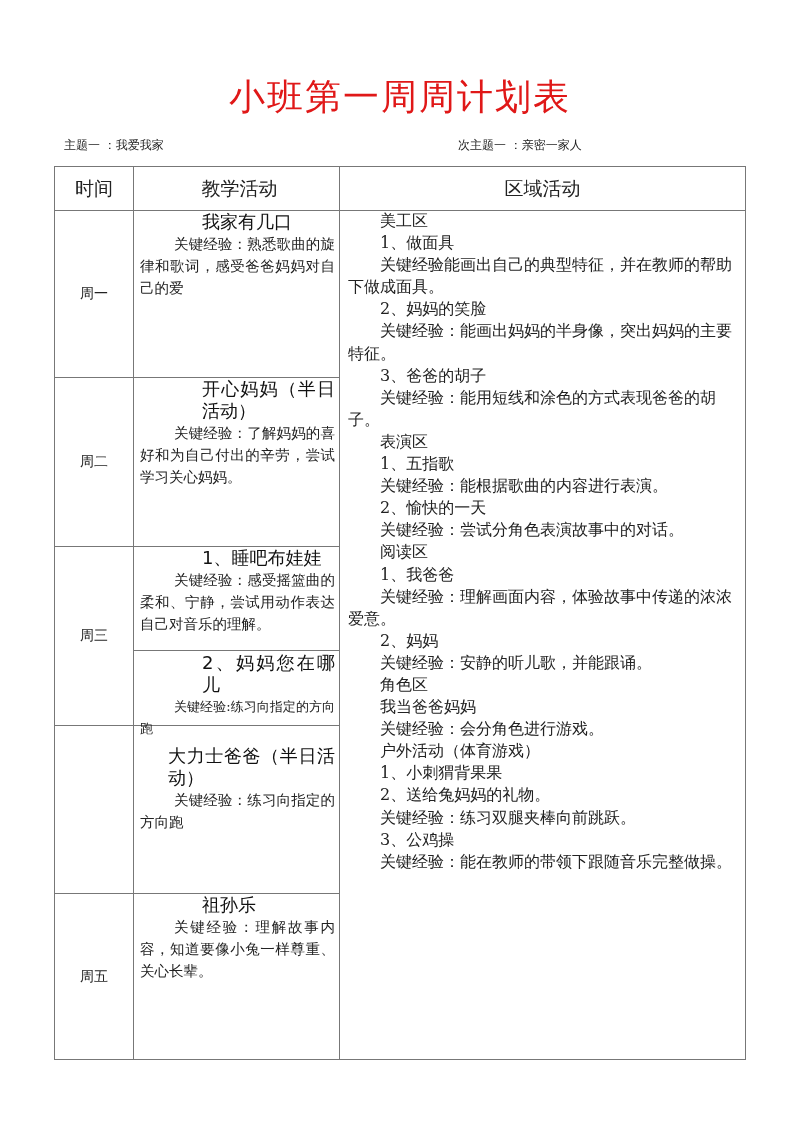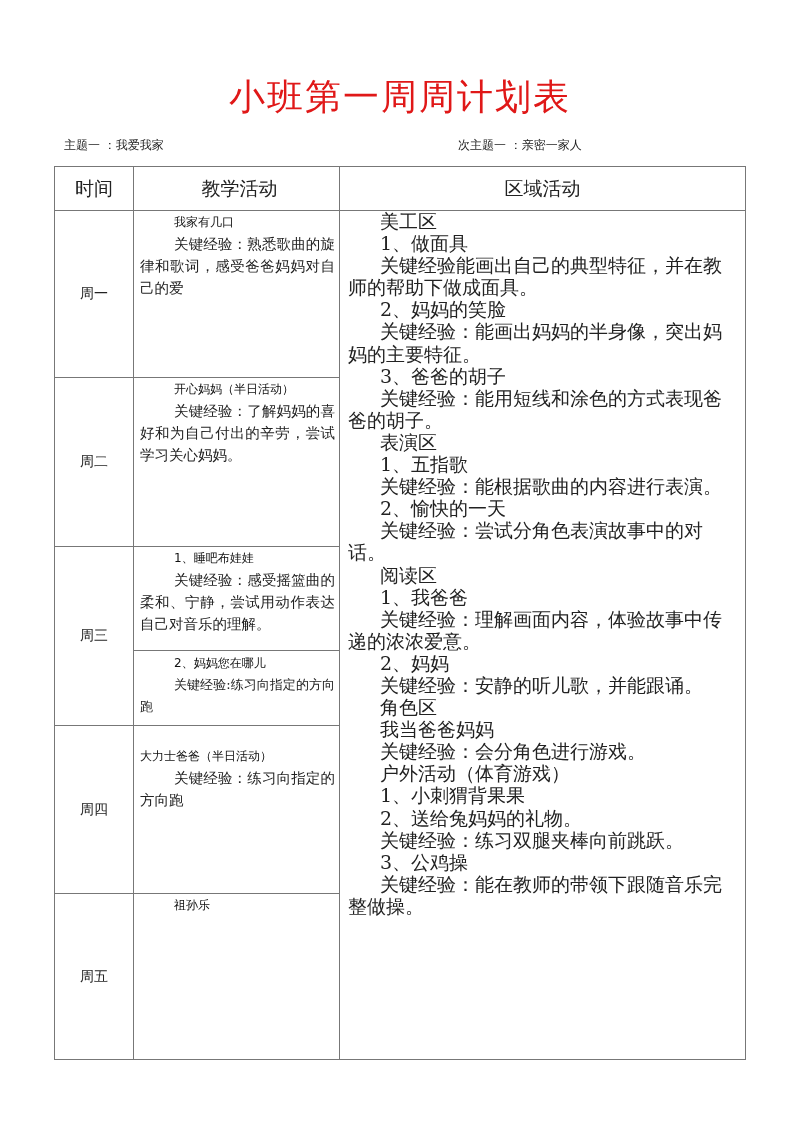--- a/index.html
+++ b/index.html
@@ -12,26 +12,26 @@
   .sub-left { left:64px; }
   .sub-right { left:458px; }
   .tbl { position:absolute; left:54px; top:166px; width:692px; height:894px;
          border:1px solid #777; box-sizing:border-box; }
   .vline { position:absolute; top:0; bottom:0; width:0; border-left:1px solid #777; }
   .hline { position:absolute; height:0; border-top:1px solid #777; }
   .cell { position:absolute; box-sizing:border-box; }
   .hdr { display:flex; align-items:center; justify-content:center; font-size:19px; }
   .day { display:flex; align-items:center; justify-content:center; font-size:14px; }
   .act { font-size:14.5px; line-height:22px; padding:0 4px 0 6px; text-align:justify; }
-  .act .t { font-family:"DejaVu Sans","Liberation Sans",sans-serif; font-size:12px;
-            color:#111; padding-left:34px; }
+  .act .t { font-family:"DejaVu Sans","Liberation Sans",sans-serif; font-size:18px;
+            color:#111; padding-left:34px;margin-left:28px; }
   .act .t.noindent { padding-left:0; }
   .act .d { text-indent:34px; }
   .act .d.small { font-size:13px; }
-  .area { font-size:19px; line-height:22.1px; padding:0 6px 0 8px; }
+  .area { font-size:16px; line-height:22.1px; padding:0 6px 0 8px; }
   .area .ln { text-indent:32px; }
 </style>
 </head>
 <body>
 
 <div class="title">小班第一周周计划表</div>
 <div class="subtitle sub-left">主题一 ：我爱我家</div>
 <div class="subtitle sub-right">次主题一 ：亲密一家人</div>
 
 <div class="tbl">
@@ -46,21 +46,20 @@
   <div class="hline" style="left:0;width:285px;top:558px"></div>
   <div class="hline" style="left:0;width:285px;top:726px"></div>
 
   <div class="cell hdr" style="left:0;top:0;width:78px;height:43px">时间</div>
   <div class="cell hdr" style="left:82px;top:0;width:205px;height:43px">教学活动</div>
   <div class="cell hdr" style="left:285px;top:0;width:405px;height:43px">区域活动</div>
 
   <div class="cell day" style="left:0;top:44px;width:78px;height:166px">周一</div>
   <div class="cell day" style="left:0;top:211px;width:78px;height:168px">周二</div>
   <div class="cell day" style="left:0;top:380px;width:78px;height:178px">周三</div>
-  <div class="cell day" style="left:0;top:559px;width:78px;height:167px">周四</div>
   <div class="cell day" style="left:0;top:727px;width:78px;height:166px">周五</div>
 
   <div class="cell act" style="left:79px;top:44px;width:205px">
     <div class="t">我家有几口</div>
     <div class="d">关键经验：熟悉歌曲的旋律和歌词，感受爸爸妈妈对自己的爱</div>
   </div>
   <div class="cell act" style="left:79px;top:211px;width:205px">
     <div class="t">开心妈妈（半日活动）</div>
     <div class="d">关键经验：了解妈妈的喜好和为自己付出的辛劳，尝试学习关心妈妈。</div>
   </div>
@@ -71,20 +70,21 @@
   <div class="cell act" style="left:79px;top:485px;width:205px">
     <div class="t">2、妈妈您在哪儿</div>
     <div class="d small">关键经验:练习向指定的方向跑</div>
   </div>
   <div class="cell act" style="left:79px;top:578px;width:205px">
     <div class="t noindent">大力士爸爸（半日活动）</div>
     <div class="d">关键经验：练习向指定的方向跑</div>
   </div>
   <div class="cell act" style="left:79px;top:727px;width:205px">
     <div class="t">祖孙乐</div>
+    <div class="d">关键经验：理解故事内容，知道要像小兔一样尊重、关心长辈。</div>
   </div>
 
   <div class="cell area" style="left:285px;top:43px;width:405px">
     <div class="ln">美工区</div>
     <div class="ln">1、做面具</div>
     <div class="ln">关键经验能画出自己的典型特征，并在教师的帮助下做成面具。</div>
     <div class="ln">2、妈妈的笑脸</div>
     <div class="ln">关键经验：能画出妈妈的半身像，突出妈妈的主要特征。</div>
     <div class="ln">3、爸爸的胡子</div>
     <div class="ln">关键经验：能用短线和涂色的方式表现爸爸的胡子。</div>

